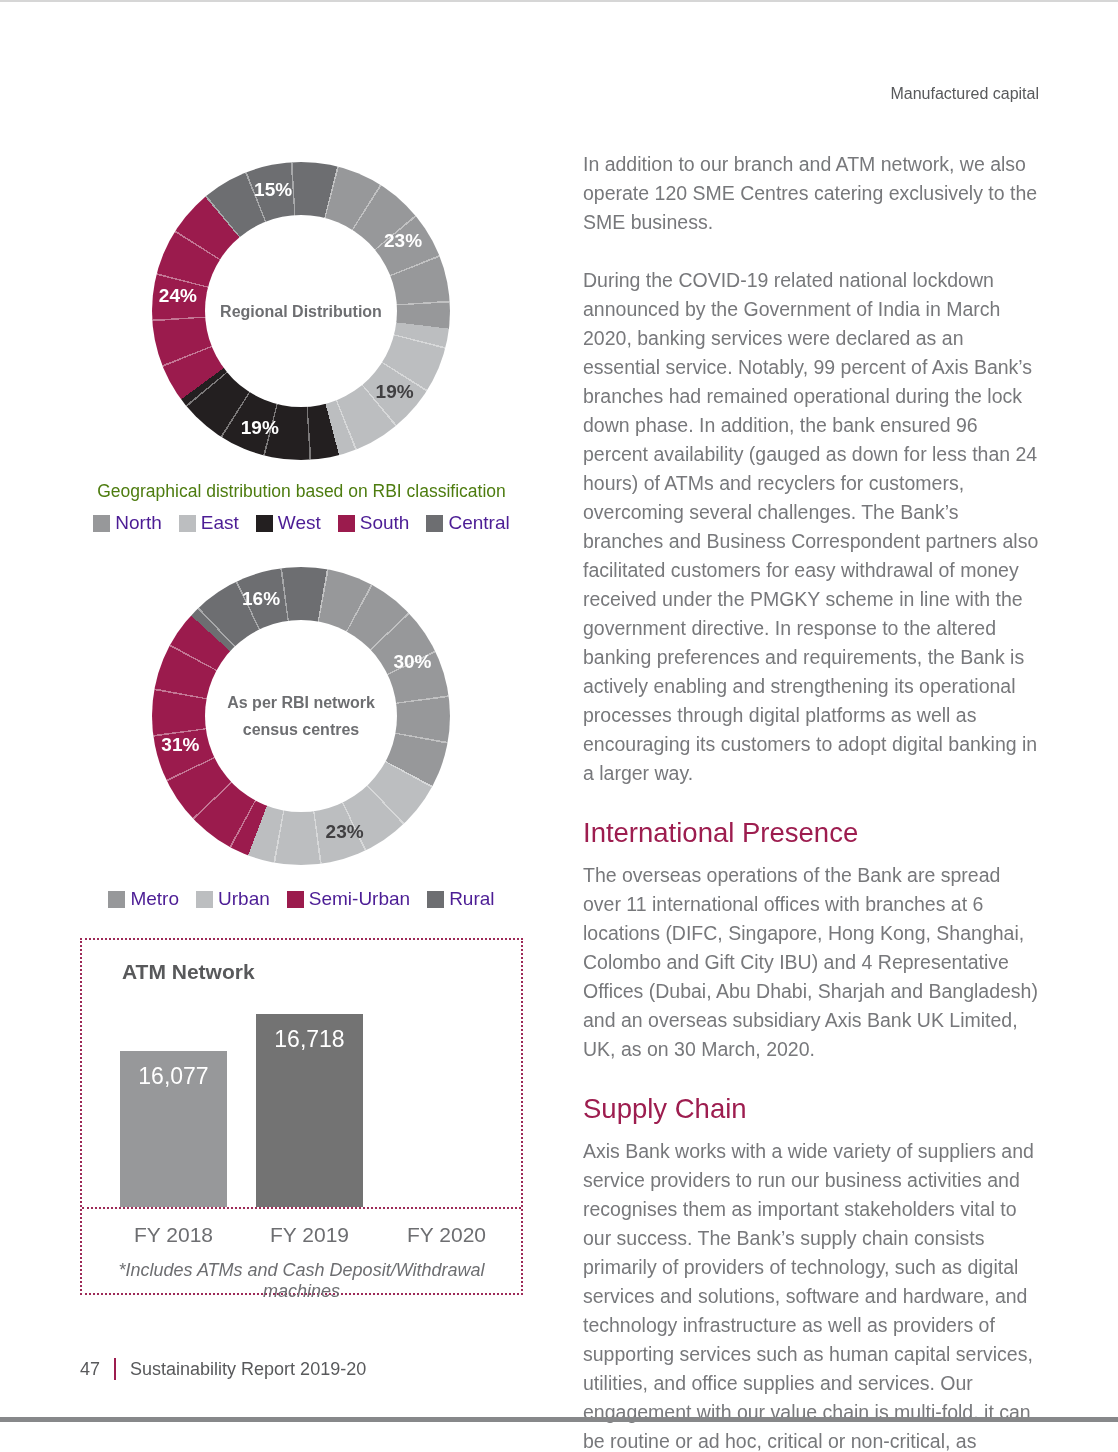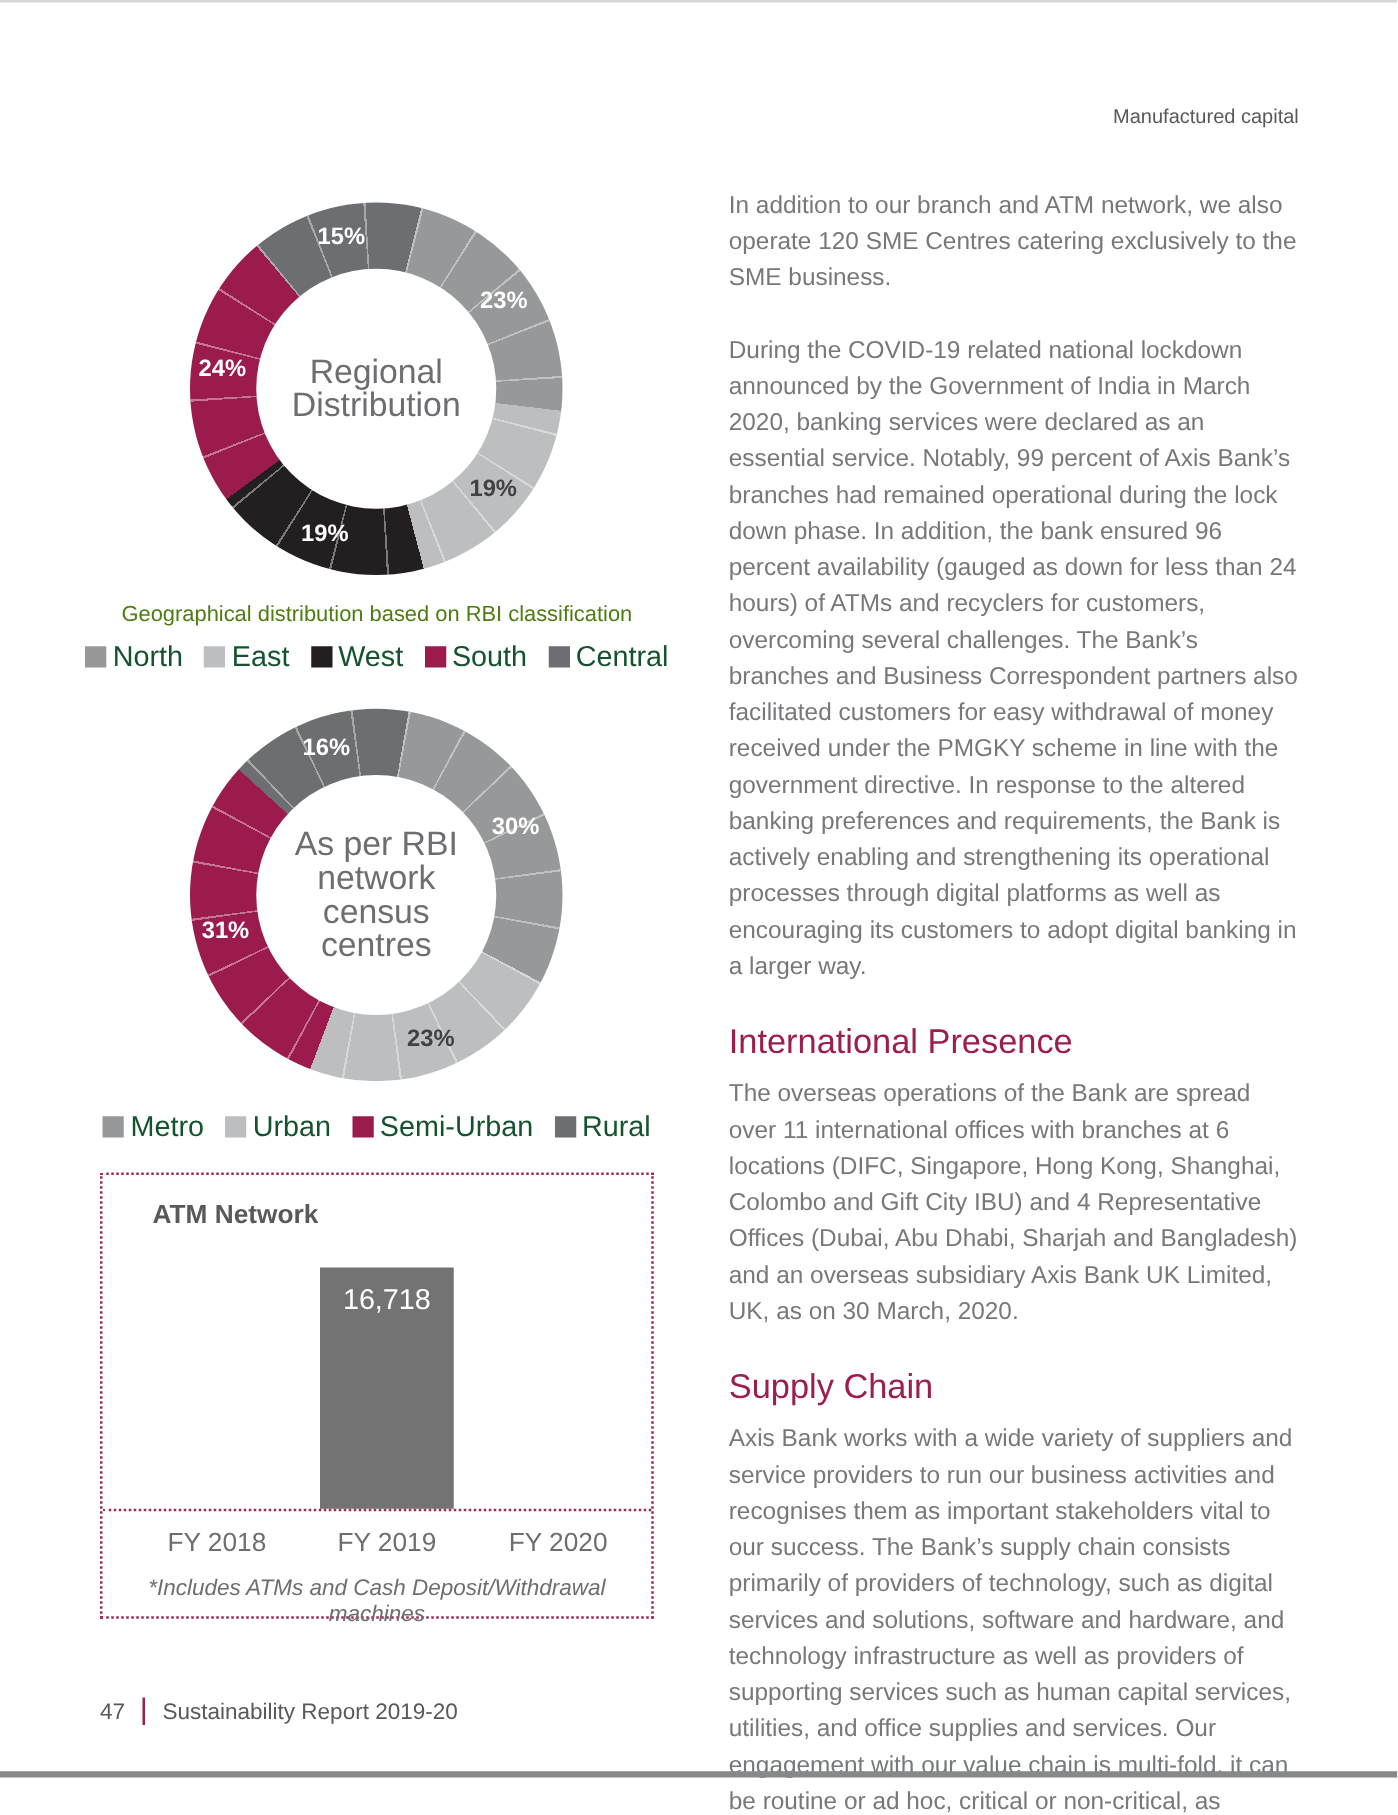--- a/index.html
+++ b/index.html
@@ -12,31 +12,31 @@
 
   .header-right { position:absolute; top:85px; right:79px; font-size:16px; color:#58595b; }
 
   
   .donut { position:absolute; width:298px; height:298px; }
   .donut-0 { left:152px; top:162px; }
   .donut-1 { left:152px; top:567px; }
   .ring, .ticks { position:absolute; inset:0; border-radius:50%; }
   .hole { position:absolute; inset:53px; background:#fff; border-radius:50%;
           display:flex; align-items:center; justify-content:center; text-align:center; }
-  .donut-title { max-width:178px; font-size:27px; line-height:27px; font-weight:normal; color:#6d6e71; }
+  .donut-title { max-width:178px; font-size:16px; line-height:27px; font-weight:bold; color:#6d6e71; }
   .seg-label { position:absolute; transform:translate(-50%,-50%); font-size:19px; font-weight:bold; white-space:nowrap; }
 
   .chart-caption { position:absolute; left:80px; width:443px; top:481px; text-align:center;
                    font-size:17.5px; color:#4d7c0f; }
 
   .legend { position:absolute; left:80px; width:443px; display:flex; justify-content:center;
             align-items:center; gap:17px; }
   .legend-0 { top:512px; }
   .legend-1 { top:888px;align-items:center; }
-  .legend-item { display:flex; align-items:center; gap:5px; font-size:23px; color:#14532d; }
+  .legend-item { display:flex; align-items:center; gap:5px; font-size:19px; color:#4c1d95; }
   .swatch { width:17px; height:17px; display:inline-block; }
 
   
   .atm-box { position:absolute; left:80px; top:938px; width:443px; height:357px;
              border:2px dotted #9d2a57; }
   .atm-title { position:absolute; left:40px; top:20px; font-size:21px; font-weight:bold; color:#58595b; }
   .plot { position:absolute; left:0; right:0; top:0; height:267px; }
   .baseline { position:absolute; left:0; right:0; top:267px; border-top:2px dotted #9d2a57; }
   .bar { position:absolute; bottom:0; width:107px; }
   .bar-value { display:block; text-align:center; margin-top:12px; color:#fff; font-size:23px; }
@@ -126,20 +126,23 @@
       </span>
       <span class="legend-item">
         <span class="swatch" style="background: rgb(109, 110, 113);"></span>
         <span>Rural</span>
       </span>
     </div>
 
   <div class="atm-box">
     <div class="atm-title">ATM Network</div>
     <div class="plot">
+        <div class="bar" style="left: 38px; height: 156px; background: rgb(151, 152, 154);">
+          <span class="bar-value">16,077</span>
+        </div>
         <div class="bar" style="left: 174px; height: 193px; background: #737373;">
           <span class="bar-value">16,718</span>
         </div>
       </div>
     <div class="baseline"></div>
     <div class="cats">
         <span style="left: 38px;">FY 2018</span>
         <span style="left: 174px;">FY 2019</span>
         <span style="left: 311px;">FY 2020</span>
       </div>

